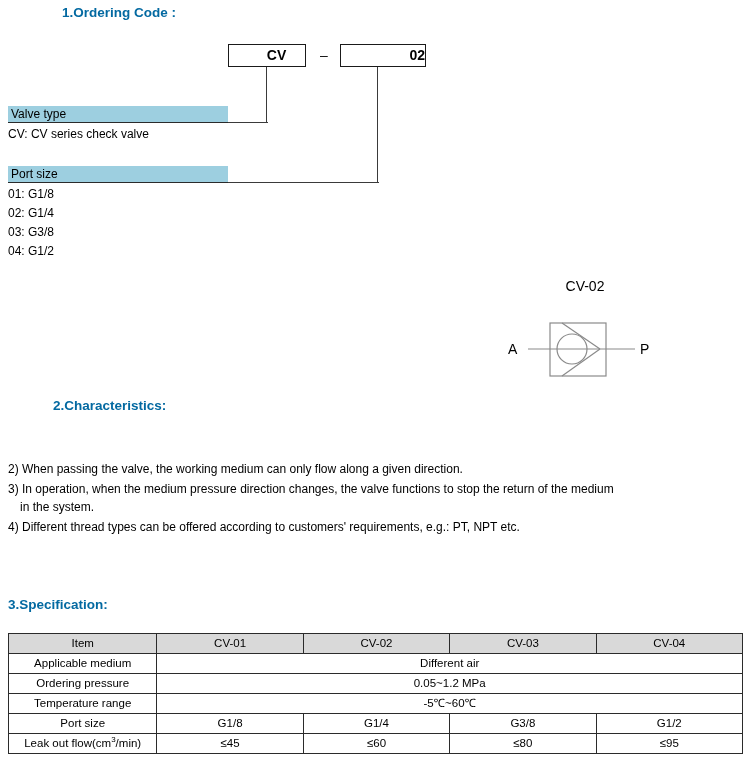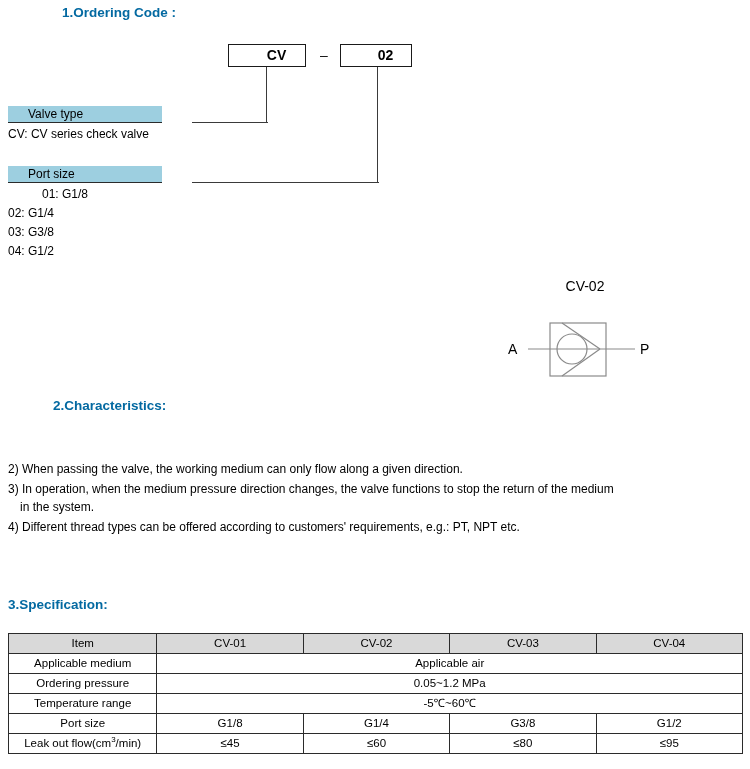--- a/index.html
+++ b/index.html
@@ -37,21 +37,21 @@
     background: #ffffff;
     box-sizing: border-box;
     text-align: center;
     font-size: 14px;
     font-weight: bold;
     line-height: 21px;
     height: 23px;
     padding-left: 19px;
   }
   #code-box-series { left: 228px; top: 44px; width: 78px; }
-  #code-box-port   { left: 340px; top: 44px; width: 72px; }
+  #code-box-port   { left: 340px; top: 44px; width: 86px; text-align: right; }
   #code-dash {
     position: absolute;
     left: 314px; top: 44px;
     width: 20px; height: 23px;
     line-height: 23px;
     text-align: center;
     font-size: 14px;
     color: #1a1a1a;
   }
 
@@ -65,37 +65,37 @@
   #conn-port-h   { left: 192px; top: 182px; width: 187px; }
 
   
   .label-bar {
     position: absolute;
     background: #9dcfe0;
     border-bottom: 1.5px solid #2b2b2b;
     box-sizing: border-box;
     font-size: 12px;
     line-height: 16px;
-    padding-left: 20px;
+    padding-left: 3px;
     color: #000;
     height: 17px;
-    width: 154px;
+    width: 220px;
   }
   #bar-valve-type { left: 8px; top: 106px; }
   #bar-port-size  { left: 8px; top: 166px; }
 
   .legend-line {
     position: absolute;
     font-size: 12px;
     line-height: 14px;
     white-space: nowrap;
     color: #000;
   }
   #legend-valve-type-0 { left: 8px; top: 127px; }
-  #legend-port-0 { left: 8px; top: 187px; margin-left: 34px; }
+  #legend-port-0 { left: 8px; top: 187px; }
   #legend-port-1 { left: 8px; top: 206px; }
   #legend-port-2 { left: 8px; top: 225px; }
   #legend-port-3 { left: 8px; top: 244px; }
 
   
   #symbol-area {
     position: absolute;
     left: 490px; top: 278px;
     width: 190px; height: 110px;
   }
@@ -221,21 +221,21 @@
         <th>Item</th>
         <th>CV-01</th>
         <th>CV-02</th>
         <th>CV-03</th>
         <th>CV-04</th>
       </tr>
     </thead>
     <tbody>
       <tr>
         <td>Applicable medium</td>
-        <td colspan="4">Applicable air</td>
+        <td colspan="4">Different air</td>
       </tr>
       <tr>
         <td>Ordering pressure</td>
         <td colspan="4">0.05~1.2 MPa</td>
       </tr>
       <tr>
         <td>Temperature range</td>
         <td colspan="4">-5℃~60℃</td>
       </tr>
       <tr>

